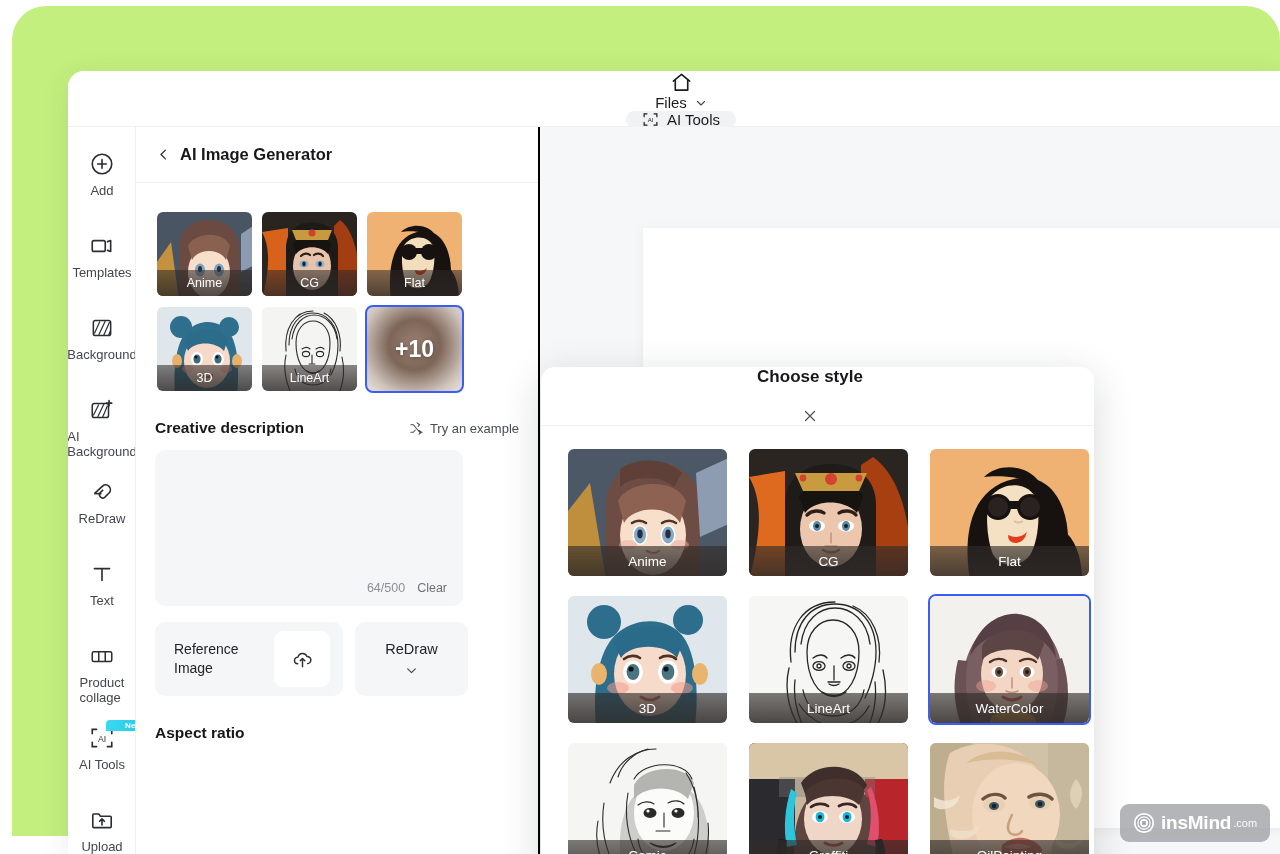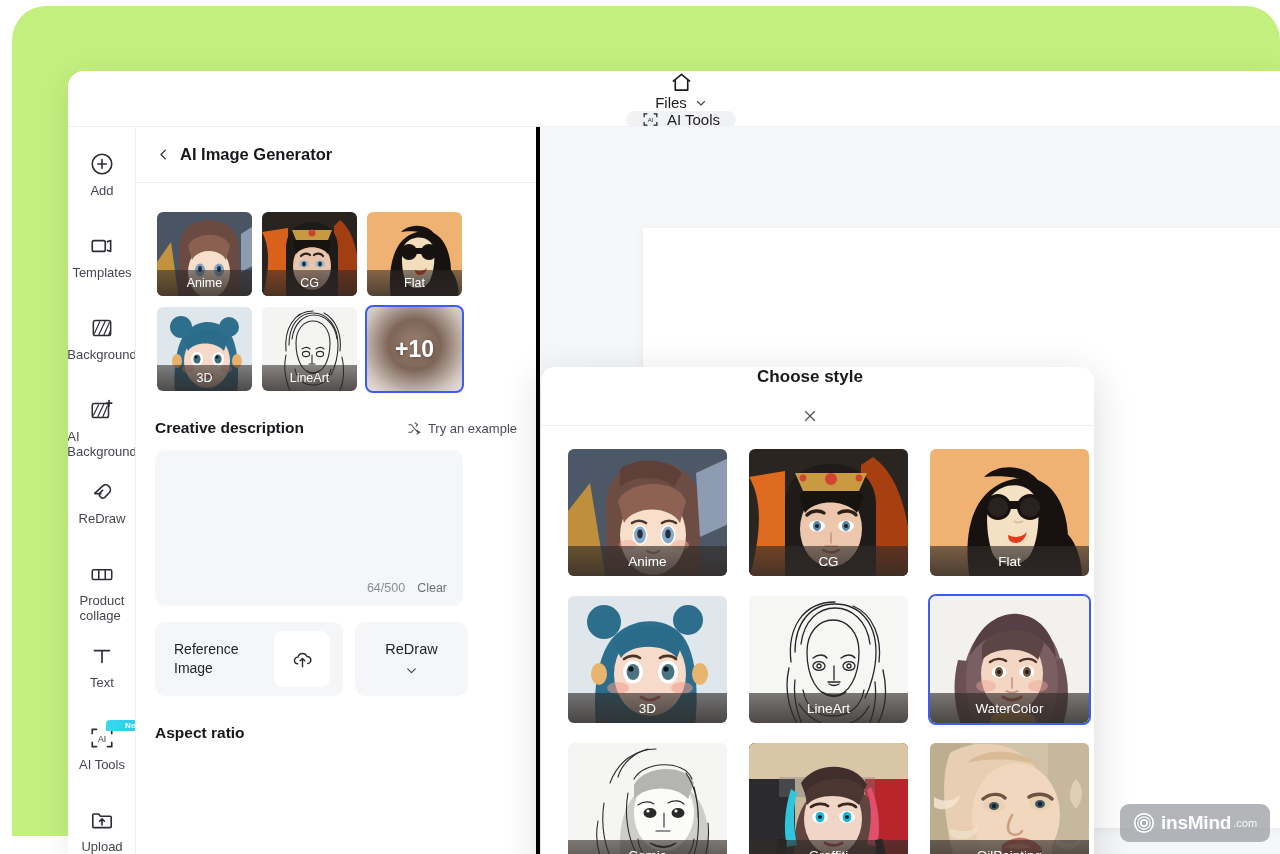--- a/index.html
+++ b/index.html
@@ -102,21 +102,21 @@
     color: #fff; font-size: 8px; font-weight: 700;
     padding: 1px 4px 1px 19px; border-radius: 4px 4px 4px 0;
     letter-spacing: .2px;
   }
 
   
   .panel {
     position: absolute; left: 68px; top: 56px;
     width: 404px; height: 727px;
     background: #fff;
-    border-right: 4px solid #000000;
+    border-right: 2px solid #000000;
     overflow: hidden;
   }
   .panel-head {
     height: 56px; display: flex; align-items: center; gap: 9px;
     padding-left: 20px;
     border-bottom: 1px solid #f0f0f2;
   }
   .panel-title { font-size: 16.5px; font-weight: 700; color: #18181c; }
   .back-arrow { color: #333; cursor: pointer; display:flex; }
 
@@ -400,36 +400,36 @@
           <svg width="26" height="26" viewBox="0 0 24 24" fill="none" stroke="#2b2d33" stroke-width="1.5" stroke-linejoin="round">
             <path d="M5 13.5 12.5 6.5a4.4 4.4 0 0 1 6.2 6.2l-4.2 4.2a3 3 0 0 1-4.2-4.2L13 10"></path>
             <path d="M5 13.5h6.5"></path>
           </svg>
         </span>
         <span class="rail-label">ReDraw</span>
       </div>
 
       <div class="rail-item">
         <span>
+          <svg width="26" height="26" viewBox="0 0 24 24" fill="none" stroke="#2b2d33" stroke-width="1.5" stroke-linecap="round">
+              <path d="M5 7h14M12 7v11"></path>
+            </svg>
+        </span>
+        <span class="rail-label">Text</span>
+      </div>
+
+      <div class="rail-item">
+        <span>
           <svg width="26" height="26" viewBox="0 0 24 24" fill="none" stroke="#2b2d33" stroke-width="1.4" stroke-linejoin="round">
             <rect x="3" y="8" width="18" height="9" rx="1.4"></rect>
               <path d="M9 8v9M15 8v9"></path>
           </svg>
         </span>
         <span class="rail-label">Product
 collage</span>
-      </div>
-
-      <div class="rail-item">
-        <span>
-          <svg width="26" height="26" viewBox="0 0 24 24" fill="none" stroke="#2b2d33" stroke-width="1.5" stroke-linecap="round">
-              <path d="M5 7h14M12 7v11"></path>
-            </svg>
-        </span>
-        <span class="rail-label">Text</span>
       </div>
 
       <div class="rail-item">
         <span class="new-badge">New</span>
         <span>
           <svg width="26" height="26" viewBox="0 0 24 24" fill="none" stroke="#2b2d33" stroke-width="1.5" stroke-linecap="round">
             <path d="M3 8V4h4M21 8V4h-4M3 16v4h4M21 16v4h-4"></path>
             <text x="12" y="15.5" font-size="8" text-anchor="middle" fill="#2b2d33" stroke="none" font-family="Liberation Sans">AI</text>
           </svg>
         </span>

